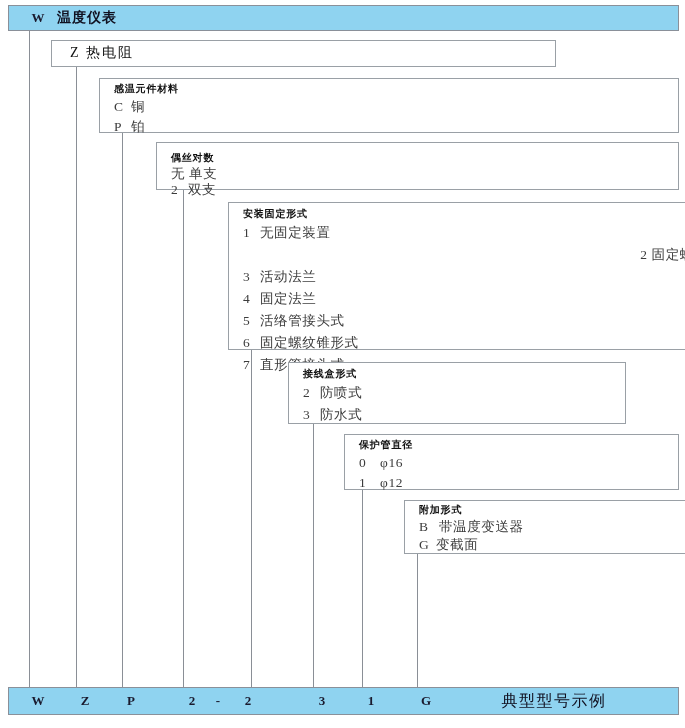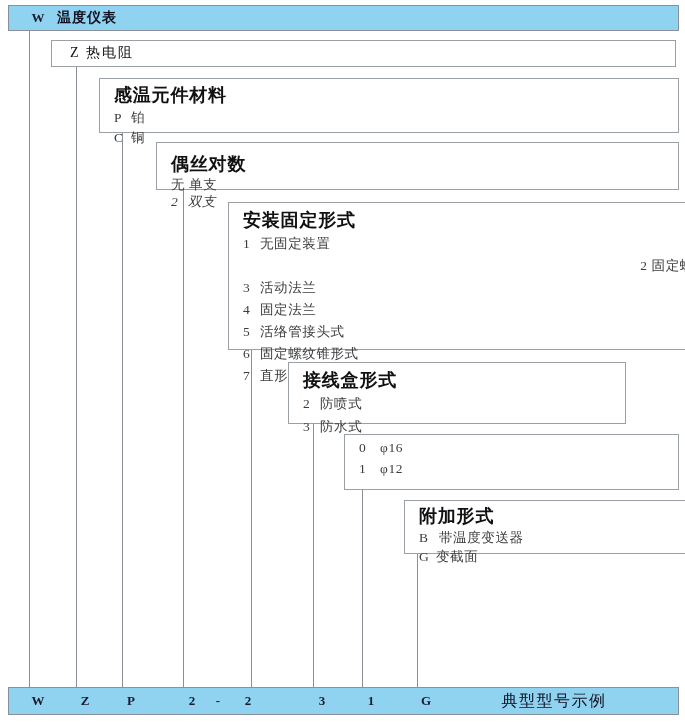--- a/index.html
+++ b/index.html
@@ -53,21 +53,21 @@
   
   .box {
     position: absolute;
     background: #ffffff;
     border: 1px solid #9aa0a6;
     box-sizing: border-box;
     padding: 3px 0 3px 14px;
   }
   .box .box-title {
     font-weight: bold;
-    font-size: 18px;
+    font-size: 10px;
     color: #111111;
     letter-spacing: 0.8px;
     line-height: 1.45;
     white-space: nowrap;
   }
   .box .opt {
     font-size: 13.5px;
     color: #3c3c3c;
     line-height: 1.5;
     white-space: nowrap;
@@ -99,43 +99,43 @@
 </head>
 <body>
 
 <div id="canvas">
 
   <div class="bar" style="left:8px; top:5px; width:671px; height:26px;">
     <span class="code" style="left:29px;">W</span>
     <span class="bar-title" style="left:48px;">温度仪表</span>
   </div>
 
-  <div class="box inline-title" style="left:51px; top:40px; width:625px; height:27px;">
+  <div class="box inline-title" style="left:51px; top:40px; width:505px; height:27px;">
     <span class="box-title">Z  热电阻</span>
   </div>
 
   <div class="box" style="left:99px; top:78px; width:580px; height:55px;">
     <div class="box-title">感温元件材料</div>
     <div class="opt">
+      <span class="key">C</span>
+      <span>铜</span>
+    </div>
+    <div class="opt">
       <span class="key">P</span>
       <span>铂</span>
-    </div>
-    <div class="opt">
-      <span class="key">C</span>
-      <span>铜</span>
     </div>
   </div>
 
   <div class="box" style="left:156px; top:142px; width:523px; height:48px; padding-top:8px;">
     <div class="box-title">偶丝对数</div>
     <div class="opt" style="line-height:1.25;">
       <span class="key">无</span>
       <span>单支</span>
     </div>
-    <div class="opt" style="line-height:1.25;font-style:italic;">
+    <div class="opt" style="line-height:1.25;">
       <span class="key">2</span>
       <span>双支</span>
     </div>
   </div>
 
   <div class="box" style="left:228px; top:202px; width:481px; height:148px; padding-top:4px;">
     <div class="box-title">安装固定形式</div>
     <div class="opt" style="line-height:1.63;">
       <span class="key">1</span>
       <span>无固定装置</span>
@@ -172,20 +172,21 @@
       <span class="key">2</span>
       <span>防喷式</span>
     </div>
     <div class="opt" style="line-height:1.7;">
       <span class="key">3</span>
       <span>防水式</span>
     </div>
   </div>
 
   <div class="box" style="left:344px; top:434px; width:335px; height:56px; padding-top:3px;">
+    <div class="box-title">保护管直径</div>
     <div class="opt" style="line-height:1.55;">
       <span class="key">0</span>
       <span style="margin-left:4px;">φ16</span>
     </div>
     <div class="opt" style="line-height:1.55;">
       <span class="key">1</span>
       <span style="margin-left:4px;">φ12</span>
     </div>
   </div>
 

